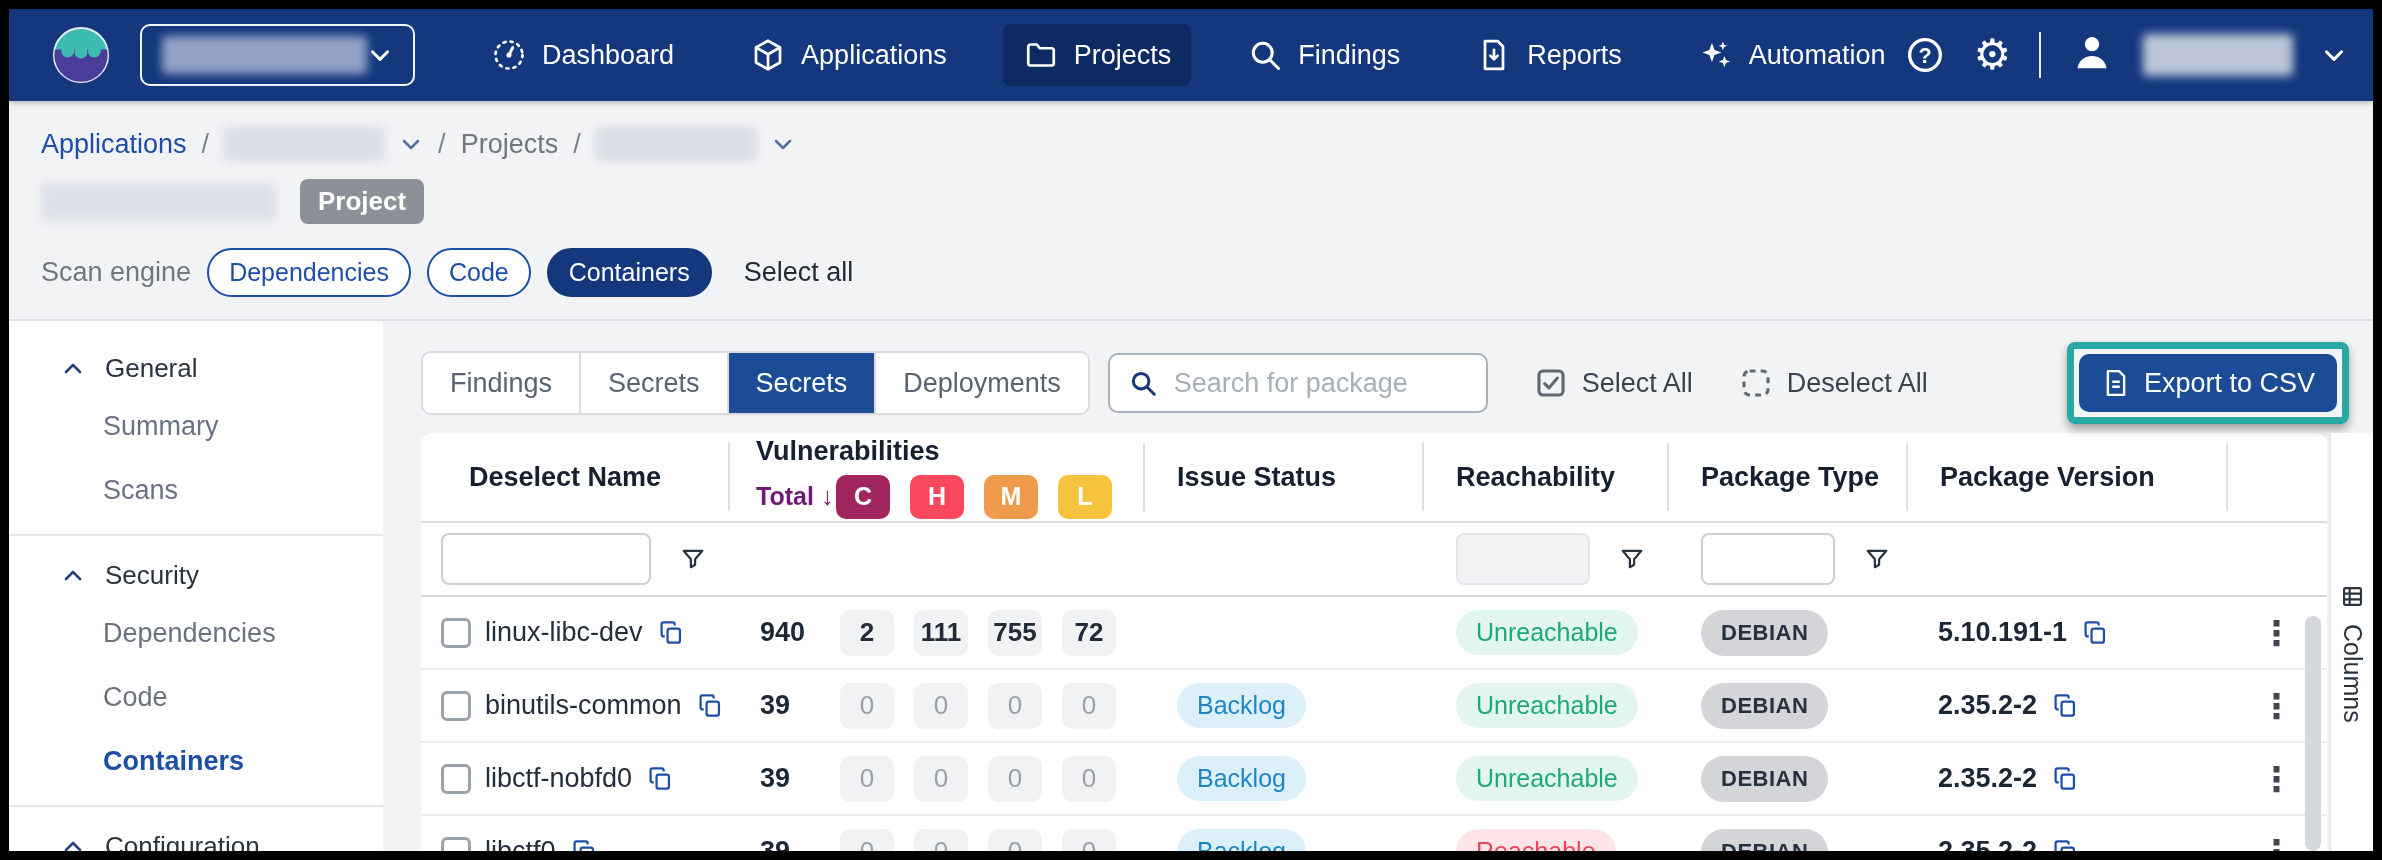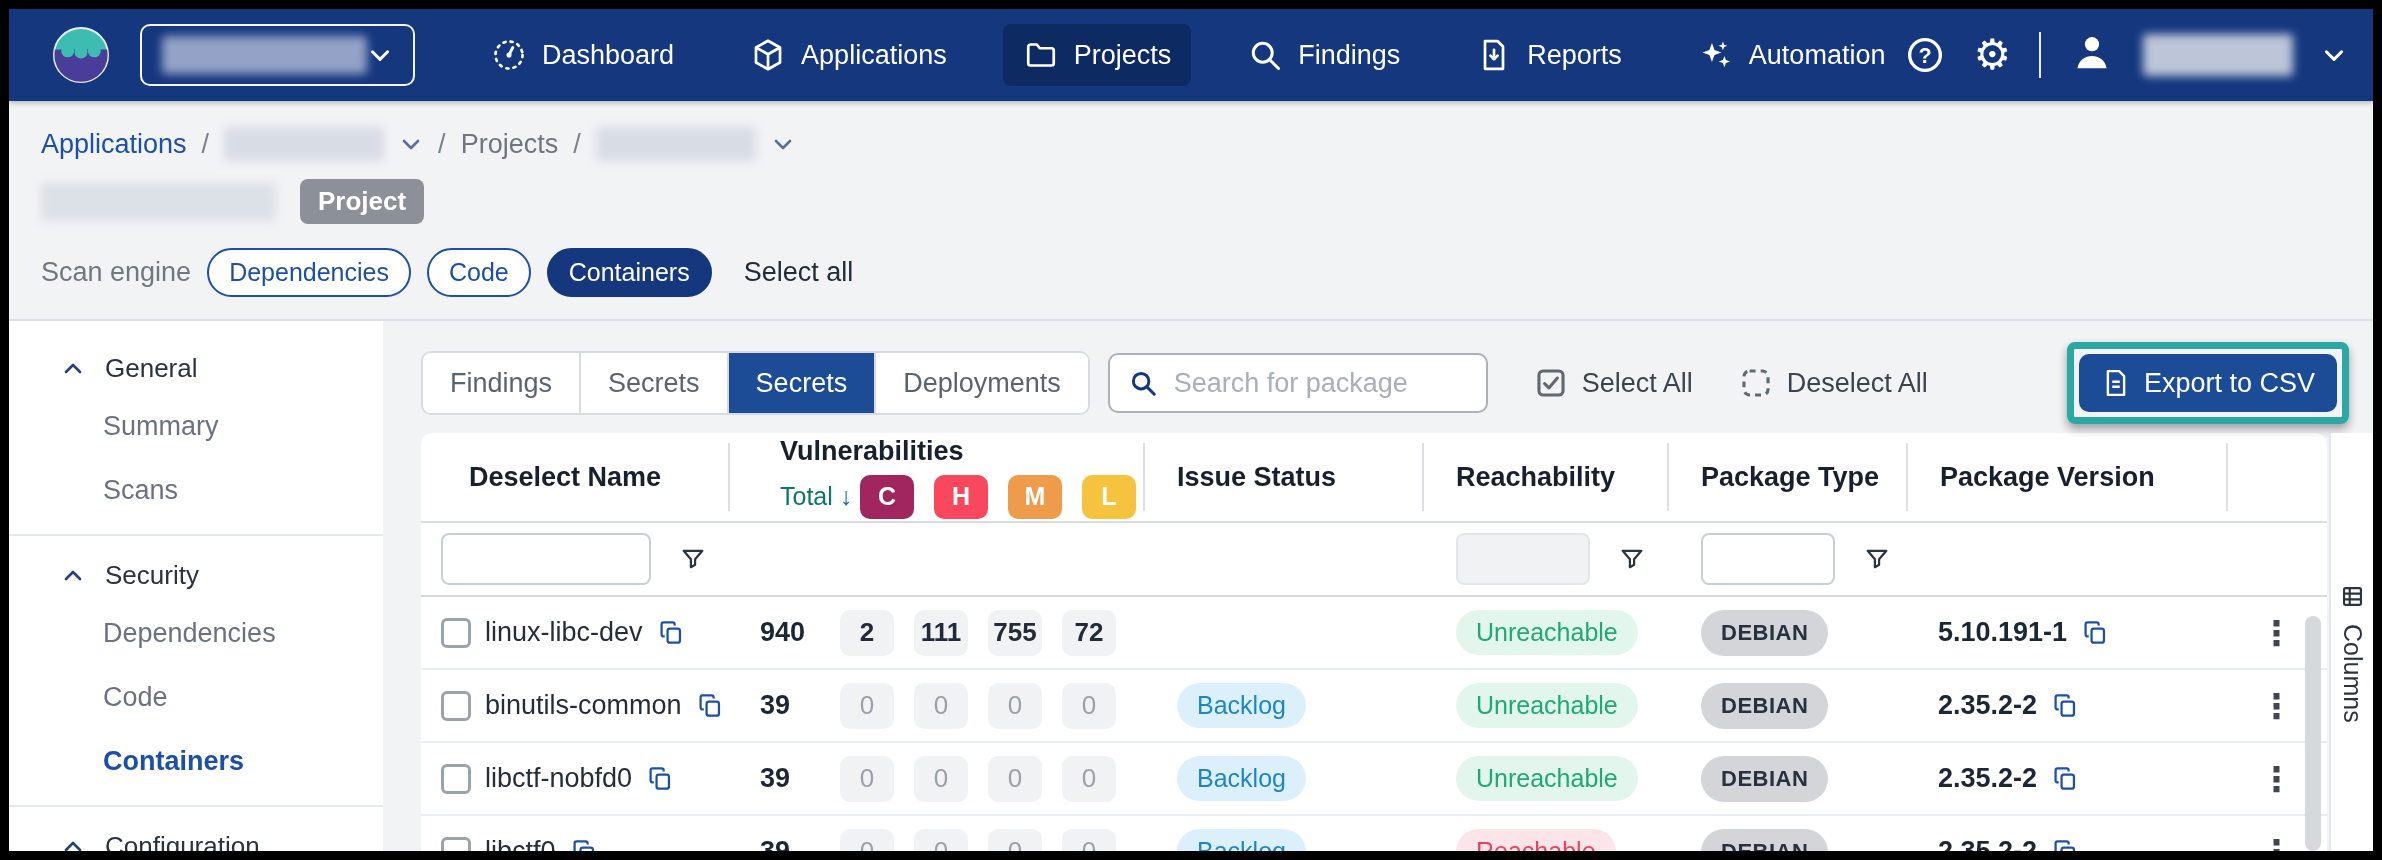--- a/index.html
+++ b/index.html
@@ -78,23 +78,23 @@
   .export-btn svg { width:30px; height:30px; }
 
   
   .card { margin:14px 46px 0 0; background:#fff; border-radius:12px 12px 0 0; min-height:430px; }
   .thead, .tfilter { display:grid; grid-template-columns:307px 415px 279px 245px 239px 320px 1fr; }
   .thead { height:90px; border-bottom:2px solid #D9DDE2; }
   .th { position:relative; height:100%; display:flex; align-items:center; padding-left:34px;
         font-size:27px; font-weight:700; color:#16202E; }
   .th.first { padding-left:48px; }
   .th:not(.first)::before { content:""; position:absolute; left:0; top:10px; bottom:10px; width:2px; background:#DCE0E5; }
-  .th-vuln { flex-direction:column; align-items:flex-start; justify-content:center; gap:8px; padding-left:52px; }
+  .th-vuln { flex-direction:column; align-items:flex-start; justify-content:center; gap:8px; padding-left:28px; }
   .vuln-sub { display:flex; align-items:center; }
-  .total-label { width:80px; font-size:25px; font-weight:400; color:#0f766e; display:flex; gap:7px; align-items:center; cursor:pointer;text-align:right; }
+  .total-label { width:80px; font-size:25px; font-weight:700; color:#701a75; display:flex; gap:7px; align-items:center; cursor:pointer;text-align:right; }
   .sev { width:54px; height:44px; margin-right:20px; border-radius:10px; color:#fff; font-weight:700; font-size:25px;
          display:flex; align-items:center; justify-content:center; }
   .sev-c { background:var(--sev-c,#A1265F); } .sev-h { background:var(--sev-h,#F9485E); }
   .sev-m { background:var(--sev-m,#EE9C4C); } .sev-l { background:var(--sev-l,#F6C33E); }
   .tfilter { height:74px; border-bottom:2px solid #D5D9DE; align-items:center; }
   .tf { display:flex; align-items:center; gap:28px; padding-left:34px; }
   .tf.first { padding-left:20px; }
   .flt { height:52px; border:2px solid #C9CED5; border-radius:8px; background:#fff; outline:none;
          font-size:25px; padding:0 12px; font-family:inherit; }
   .flt.w-lg { width:210px; } .flt.w-sm { width:134px; }

